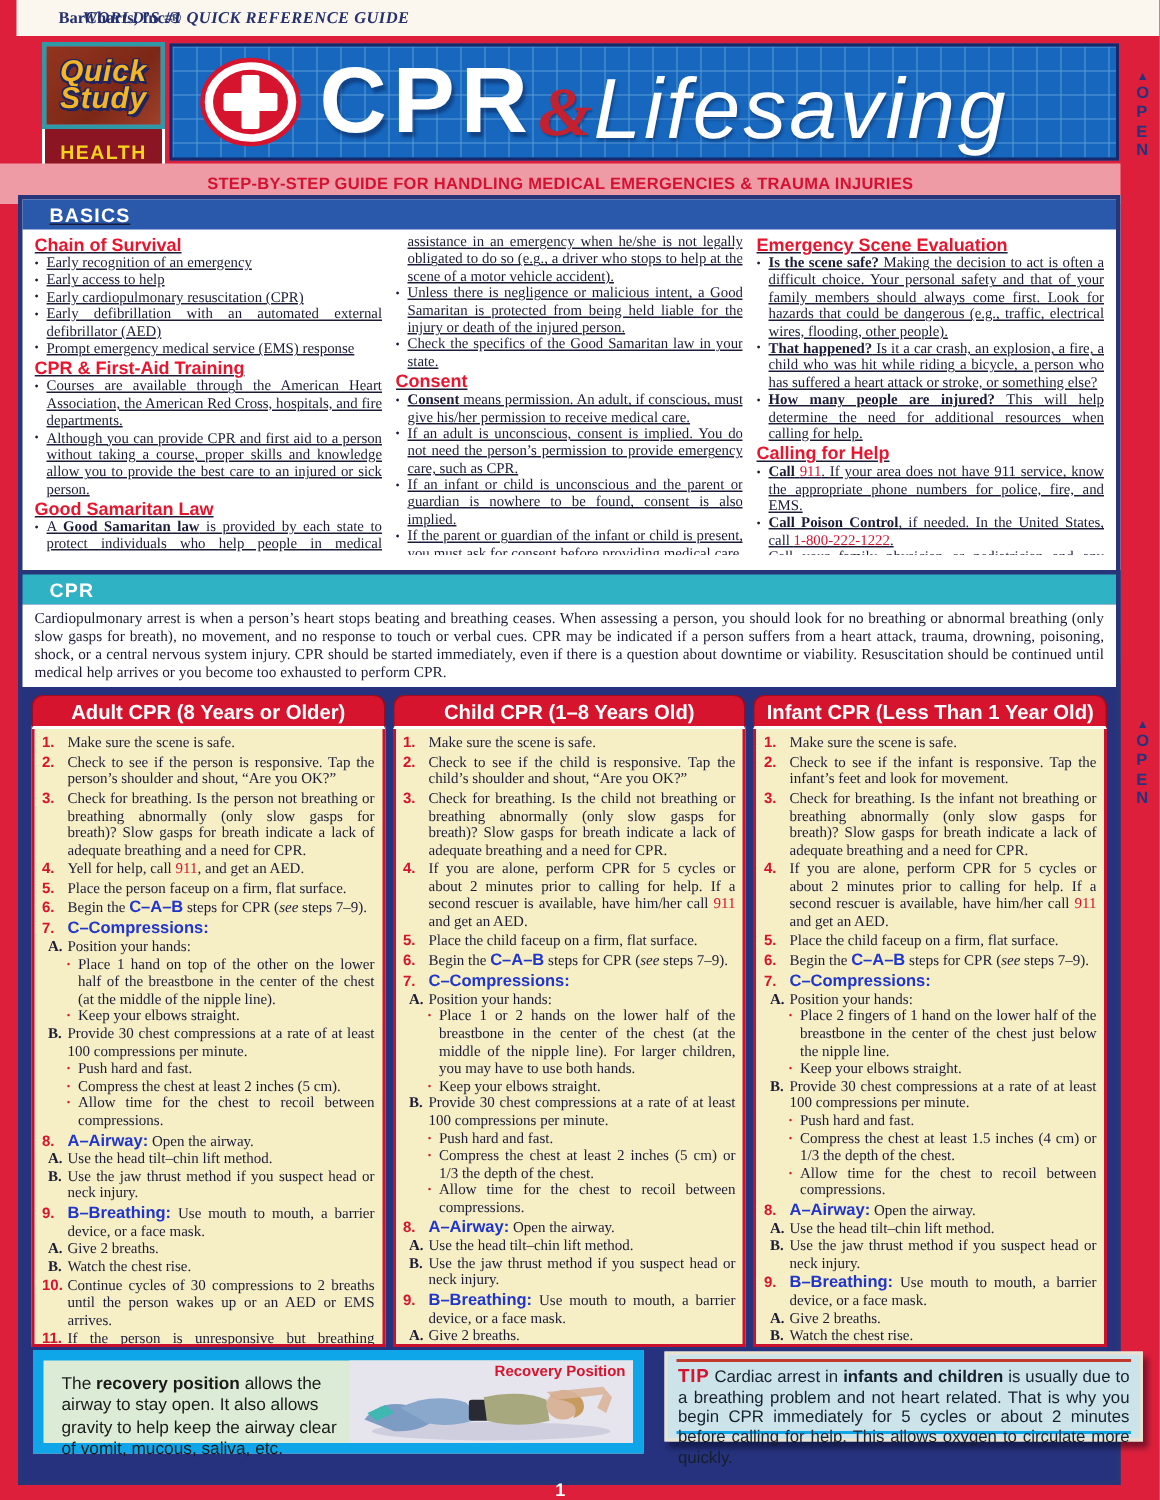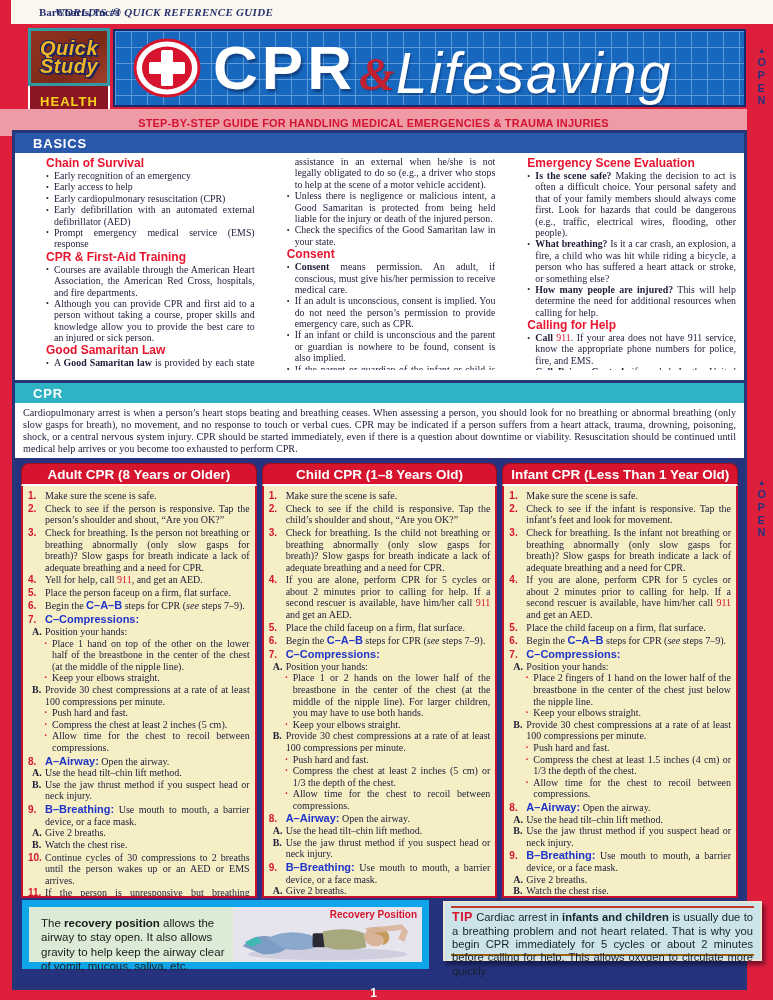--- a/index.html
+++ b/index.html
@@ -46,23 +46,23 @@
   
   .substrip { position:absolute; top:109px; left:0; width:747px; height:27px; background:#ef9ba6;
     display:flex; align-items:center; justify-content:center;
     font:bold 11px "Liberation Sans", sans-serif; color:#d31232; letter-spacing:.2px; }
   
   .panel { position:absolute; left:12px; width:735px; border:3px solid #273579; background:#fff; }
   .phead { height:20px; background:#2a58ab; color:#fff; display:flex; align-items:center;
     padding-left:18px; font:bold 13px "Liberation Sans", sans-serif; letter-spacing:.8px; }
   .phead.teal { background:#2fb3c4; }
   
-  .basics { top:130px; height:312px; }
+  .basics { top:130px; height:312px;text-decoration:underline; }
   .basics-body { display:flex; gap:9px; padding:3px 8px; height:220px; overflow:hidden; }
-  .bcol { flex:1; overflow:hidden;margin-left:23px; }
+  .bcol { flex:1; overflow:hidden; }
   .bhead { font:bold 12px "Liberation Sans", sans-serif; color:#e8152e; line-height:13px; margin-top:1px; }
   .bitem,.bcont { font-size:9.9px; line-height:1.15; text-align:justify; padding-left:8px; }
   .bitem { text-indent:-8px; }
   .bdot { display:inline-block; width:8px; text-indent:0; font-size:8px; vertical-align:.5px; }
   
   .cpr { top:380px; height:610px; background:#26327d; }
   .cpr-intro { background:#fff; padding:4px 8px 3px; font-size:10.2px; line-height:1.18;
     text-align:justify; }
   .cpr-cols { display:flex; gap:5px; padding:5px 6px 0; height:440px; }
   .ccol { flex:1; display:flex; flex-direction:column; min-width:0; }
@@ -85,21 +85,21 @@
   .recovery { position:absolute; left:7px; top:2px; width:407px; height:69px;
     background:#dcebd5; border:7px solid #0ea5e9; display:flex; }
   .rec-text { width:204px; padding:9px 6px 0 12px;
     font:11.5px "Liberation Sans", sans-serif; line-height:1.24; color:#1a1a1a; }
   .rec-photo { flex:1; background:#e6e5ee; position:relative; overflow:hidden; }
   .rec-label { position:absolute; top:2px; right:5px;
     font:bold 10px "Liberation Sans", sans-serif; color:#d6142e; }
   .tipbox { position:absolute; left:428px; top:3px; width:319px; height:60px;
     background:#cde3ea; border:2px solid #ece4d2; box-shadow:3px 4px 4px rgba(0,0,20,.45);
     padding:3px 6px; }
-  .tip-inner { border-top:2px solid #c0392b; border-bottom:2px solid #a16207;
+  .tip-inner { border-top:2px solid #c0392b; border-bottom:2px solid #0ea5e9;
     padding:2px 1px; font:11.2px "Liberation Sans", sans-serif; line-height:1.2;
     color:#15202c; text-align:justify; height:100%; }
   .tiplab { font:bold 12.5px "Liberation Sans", sans-serif; color:#d6142e; letter-spacing:.5px; }
   
   .pagenum { position:absolute; bottom:0; left:0; width:747px; text-align:center;
     color:#fff; font:bold 12px "Liberation Sans", sans-serif; }
   .open { position:absolute; right:7px; display:flex; flex-direction:column; align-items:center;
     color:#26327d; font:bold 11px "Liberation Sans", sans-serif; line-height:1.15; }
   .open .arrow { font-size:8px; line-height:1.3; }
   .open1 { top:46px; } .open2 { top:478px; }
@@ -146,33 +146,33 @@
           <div class="bitem"><span class="bdot">•</span>Early cardiopulmonary resuscitation (CPR)</div>
           <div class="bitem"><span class="bdot">•</span>Early defibrillation with an automated external defibrillator (AED)</div>
           <div class="bitem"><span class="bdot">•</span>Prompt emergency medical service (EMS) response</div>
           <div class="bhead">CPR &amp; First-Aid Training</div>
           <div class="bitem"><span class="bdot">•</span>Courses are available through the American Heart Association, the American Red Cross, hospitals, and fire departments.</div>
           <div class="bitem"><span class="bdot">•</span>Although you can provide CPR and first aid to a person without taking a course, proper skills and knowledge allow you to provide the best care to an injured or sick person.</div>
           <div class="bhead">Good Samaritan Law</div>
           <div class="bitem"><span class="bdot">•</span>A <b>Good Samaritan law</b> is provided by each state to protect individuals who help people in medical emergencies.</div>
         </div>
       <div class="bcol">
-          <div class="bcont">assistance in an external when he/she is not legally obligated to do so (e.g., a driver who stops to help at the scene of a motor vehicle accident).</div>
+          <div class="bcont">assistance in an emergency when he/she is not legally obligated to do so (e.g., a driver who stops to help at the scene of a motor vehicle accident).</div>
           <div class="bitem"><span class="bdot">•</span>Unless there is negligence or malicious intent, a Good Samaritan is protected from being held liable for the injury or death of the injured person.</div>
           <div class="bitem"><span class="bdot">•</span>Check the specifics of the Good Samaritan law in your state.</div>
           <div class="bhead">Consent</div>
           <div class="bitem"><span class="bdot">•</span><b>Consent</b> means permission. An adult, if conscious, must give his/her permission to receive medical care.</div>
           <div class="bitem"><span class="bdot">•</span>If an adult is unconscious, consent is implied. You do not need the person’s permission to provide emergency care, such as CPR.</div>
           <div class="bitem"><span class="bdot">•</span>If an infant or child is unconscious and the parent or guardian is nowhere to be found, consent is also implied.</div>
           <div class="bitem"><span class="bdot">•</span>If the parent or guardian of the infant or child is present, you must ask for consent before providing medical care, including CPR.</div>
         </div>
       <div class="bcol">
           <div class="bhead">Emergency Scene Evaluation</div>
           <div class="bitem"><span class="bdot">•</span><b>Is the scene safe?</b> Making the decision to act is often a difficult choice. Your personal safety and that of your family members should always come first. Look for hazards that could be dangerous (e.g., traffic, electrical wires, flooding, other people).</div>
-          <div class="bitem"><span class="bdot">•</span><b>What breathing?</b> Is it a car crash, an explosion, a fire, a child who was hit while riding a bicycle, a person who has suffered a heart attack or stroke, or something else?</div>
+          <div class="bitem"><span class="bdot">•</span><b>That happened?</b> Is it a car crash, an explosion, a fire, a child who was hit while riding a bicycle, a person who has suffered a heart attack or stroke, or something else?</div>
           <div class="bitem"><span class="bdot">•</span><b>How many people are injured?</b> This will help determine the need for additional resources when calling for help.</div>
           <div class="bhead">Calling for Help</div>
           <div class="bitem"><span class="bdot">•</span><b>Call</b> <span class="rd">911</span>. If your area does not have 911 service, know the appropriate phone numbers for police, fire, and EMS.</div>
           <div class="bitem"><span class="bdot">•</span><b>Call Poison Control</b>, if needed. In the United States, call <span class="rd">1-800-222-1222</span>.</div>
           <div class="bitem"><span class="bdot">•</span>Call your family physician or pediatrician and any specialists that your family members see.</div>
         </div>
     </div>
   </div>
 
   <div class="panel cpr">

